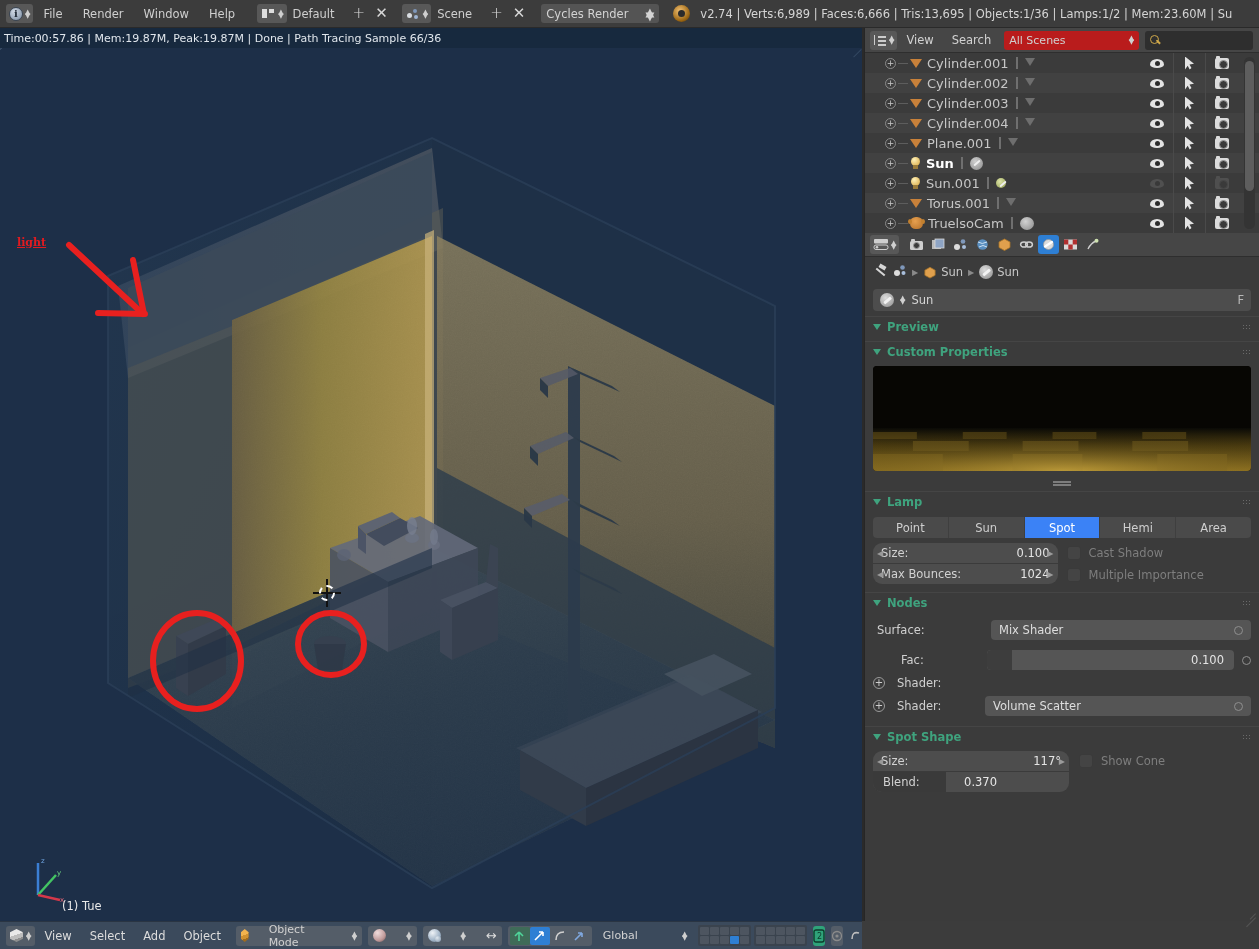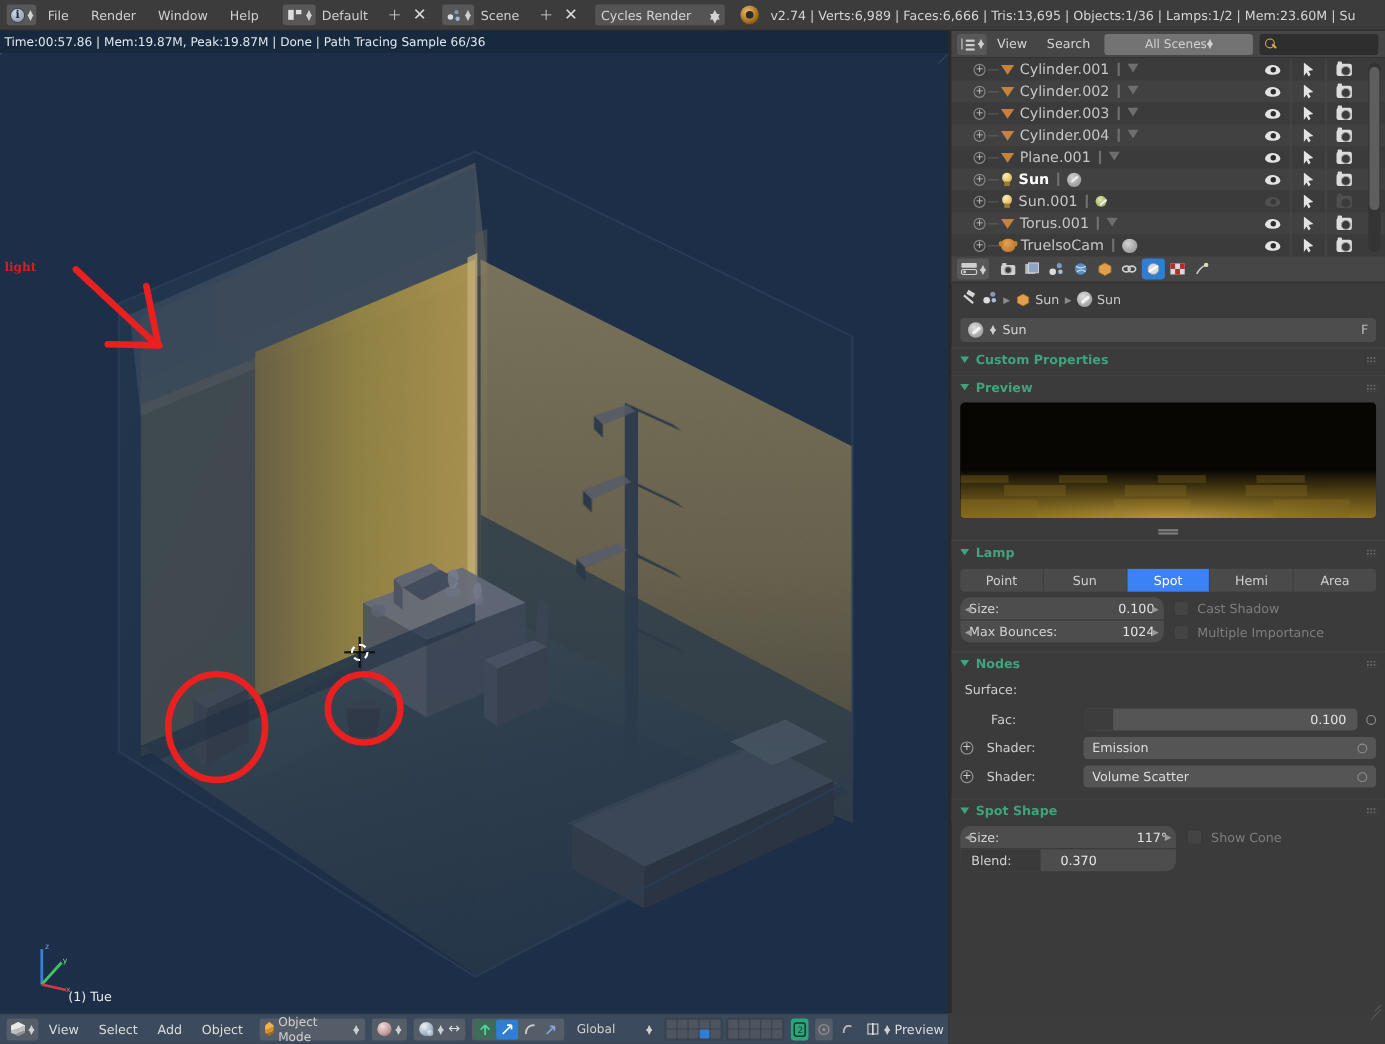--- a/index.html
+++ b/index.html
@@ -130,21 +130,21 @@
   .cube-ico {
     width:13px;height:13px;display:inline-block;
     background: linear-gradient(160deg,#e9e9e9 45%, #bdbdbd 45% 70%, #8e8e8e 70%);
     clip-path: polygon(50% 0%, 100% 25%, 100% 75%, 50% 100%, 0% 75%, 0% 25%);
   }
   .cube-ico.orange {
     background: linear-gradient(160deg,#f2b34e 45%, #d1912f 45% 70%, #a06b1d 70%);
   }
   .vf-menu { padding:0 9px; height:28px; line-height:28px; color:#dcdcdc; font-size:11.5px; }
   .mode-select {
-    display:flex;align-items:center;gap:4px;background:#545d68;border-radius:3px;
+    display:flex;align-items:center;gap:20px;background:#545d68;border-radius:3px;
     height:20px;padding:0 5px;margin-left:6px;
   }
   .shade-ball {
     width:13px;height:13px;border-radius:50%;
     background: radial-gradient(circle at 35% 30%, #f0dcdc, #c09a9a 60%, #6b4c4c);
   }
   .shade-ball2 {
     width:13px;height:13px;border-radius:50%;
     background: radial-gradient(circle at 35% 30%, #eef2f6, #9fb2c6 60%, #5a6b7e);
     position:relative;
@@ -184,22 +184,22 @@
     display:flex;align-items:center;gap:2px;background:#585858;border-radius:3px;
     height:19px; padding:0 3px; margin-left:5px;
   }
   .ol-ico {
     width:14px;height:12px;background:#585858;position:relative;display:inline-block;
   }
   .ol-ico::before{content:"";position:absolute;left:1px;top:1px;width:3px;height:10px;border-left:1px solid #ccc;}
   .ol-ico::after{content:"";position:absolute;left:5px;top:2px;width:8px;height:2px;background:#ccc;box-shadow:0 4px 0 #ccc,0 8px 0 #ccc;}
   .ol-menu { padding:0 9px; color:#d2d2d2; font-size:11.5px; line-height:25px; height:25px;}
   .scene-filter {
-    display:flex;align-items:center;justify-content:center;
-    background:#737373;border-radius:3px;height:19px;width:135px;padding:0 5px;margin-left:4px;
+    display:flex;align-items:center;justify-content:space-between;
+    background:#b91c1c;border-radius:3px;height:19px;width:135px;padding:0 5px;margin-left:4px;
   }
   .search-box {
     display:flex;align-items:center;gap:5px;background:#2e2e2e;border-radius:3px;
     height:19px;flex:1;margin:0 6px 0 6px;padding:0 5px;
   }
   .mag { display:inline-block; width:11px; height:11px; position:relative; }
   .mag::before{content:"";position:absolute;left:0;top:0;width:7px;height:7px;border:1.5px solid #cfa84a;border-radius:50%;}
   .mag::after{content:"";position:absolute;left:6px;top:6px;width:5px;height:1.5px;background:#cfa84a;transform:rotate(45deg);}
 
   .ol-body { position:relative; height:180px; overflow:hidden; background:#3b3b3b; }
@@ -588,21 +588,21 @@
 
       <polygon points="108,228 432,90 775,258 775,660 432,840 108,635" fill="none" stroke="#2b3f58" stroke-width="2" opacity="0.8"></polygon>
     </svg>
 
     <div class="cursor3d">
       <div class="ch"></div>
         <div class="cv"></div>
         <div class="ring"></div>
     </div>
 
-    <div class="anno-label" style="left:4px; top:188px;">light</div>
+    <div class="anno-label" style="left:17px; top:188px;text-decoration:underline;">light</div>
     <svg class="anno-svg" viewBox="0 0 862 873">
       <g stroke="#e8201f" stroke-width="6" fill="none" stroke-linecap="round">
         <line x1="69" y1="197" x2="143" y2="266"></line>
         <line x1="133" y1="212" x2="144" y2="266"></line>
         <line x1="98" y1="265" x2="145" y2="266"></line>
       </g>
       <ellipse cx="197" cy="613" rx="44" ry="48" stroke="#e8201f" stroke-width="6" fill="none"></ellipse>
       <ellipse cx="331" cy="596" rx="33" ry="31" stroke="#e8201f" stroke-width="6" fill="none"></ellipse>
     </svg>
 
@@ -1025,27 +1025,27 @@
 
     <div class="id-block">
       <span class="lamp-data-ico"></span>
       <span class="updown">▲<br>▼</span>
       <span class="name">Sun</span>
       <span class="fbtn">F</span>
     </div>
 
     <div class="panel-head">
       <span class="tri"></span>
-      <span class="ttl">Custom Properties</span>
+      <span class="ttl">Preview</span>
       <span class="grip"></span>
     </div>
 
     <div class="panel-head">
       <span class="tri"></span>
-      <span class="ttl">Preview</span>
+      <span class="ttl">Custom Properties</span>
       <span class="grip"></span>
     </div>
     <div class="preview-box">
       <svg width="100%" height="100%" viewBox="0 0 379 105" preserveAspectRatio="none">
         <defs>
           <linearGradient id="pvFloor" x1="0" y1="0" x2="0" y2="1">
             <stop offset="0%" stop-color="#0a0a06"></stop>
             <stop offset="40%" stop-color="#4a3b10"></stop>
             <stop offset="100%" stop-color="#9c7c22"></stop>
           </linearGradient>
@@ -1114,38 +1114,38 @@
     </div>
 
     <div class="panel-head">
       <span class="tri"></span>
       <span class="ttl">Nodes</span>
       <span class="grip"></span>
     </div>
 
     <div class="row-field" style="margin-top:8px;">
       <span class="lbl">Surface:</span>
+      <span class="sel-field">
+        <span>Mix Shader</span>
+        <span class="dot-btn"></span>
+      </span>
     </div>
 
     <div class="row-field" style="margin-top:10px;">
       <span class="lbl indent">Fac:</span>
       <span class="slider-field">
         <span class="slider-fill" id="fac-fill" style="width: 10%;"></span>
         <span class="slider-val">0.100</span>
       </span>
       <span class="dot-btn"></span>
     </div>
 
     <div class="row-field" style="margin-top:6px;">
       <span class="plus-node">+</span>
       <span class="lbl" style="width:84px;padding-left:4px;">Shader:</span>
-      <span class="sel-field">
-        <span>Emission</span>
-        <span class="dot-btn"></span>
-      </span>
     </div>
 
     <div class="row-field" style="margin-top:6px;">
       <span class="plus-node">+</span>
       <span class="lbl" style="width:84px;padding-left:4px;">Shader:</span>
       <span class="sel-field">
         <span>Volume Scatter</span>
         <span class="dot-btn"></span>
       </span>
     </div>

